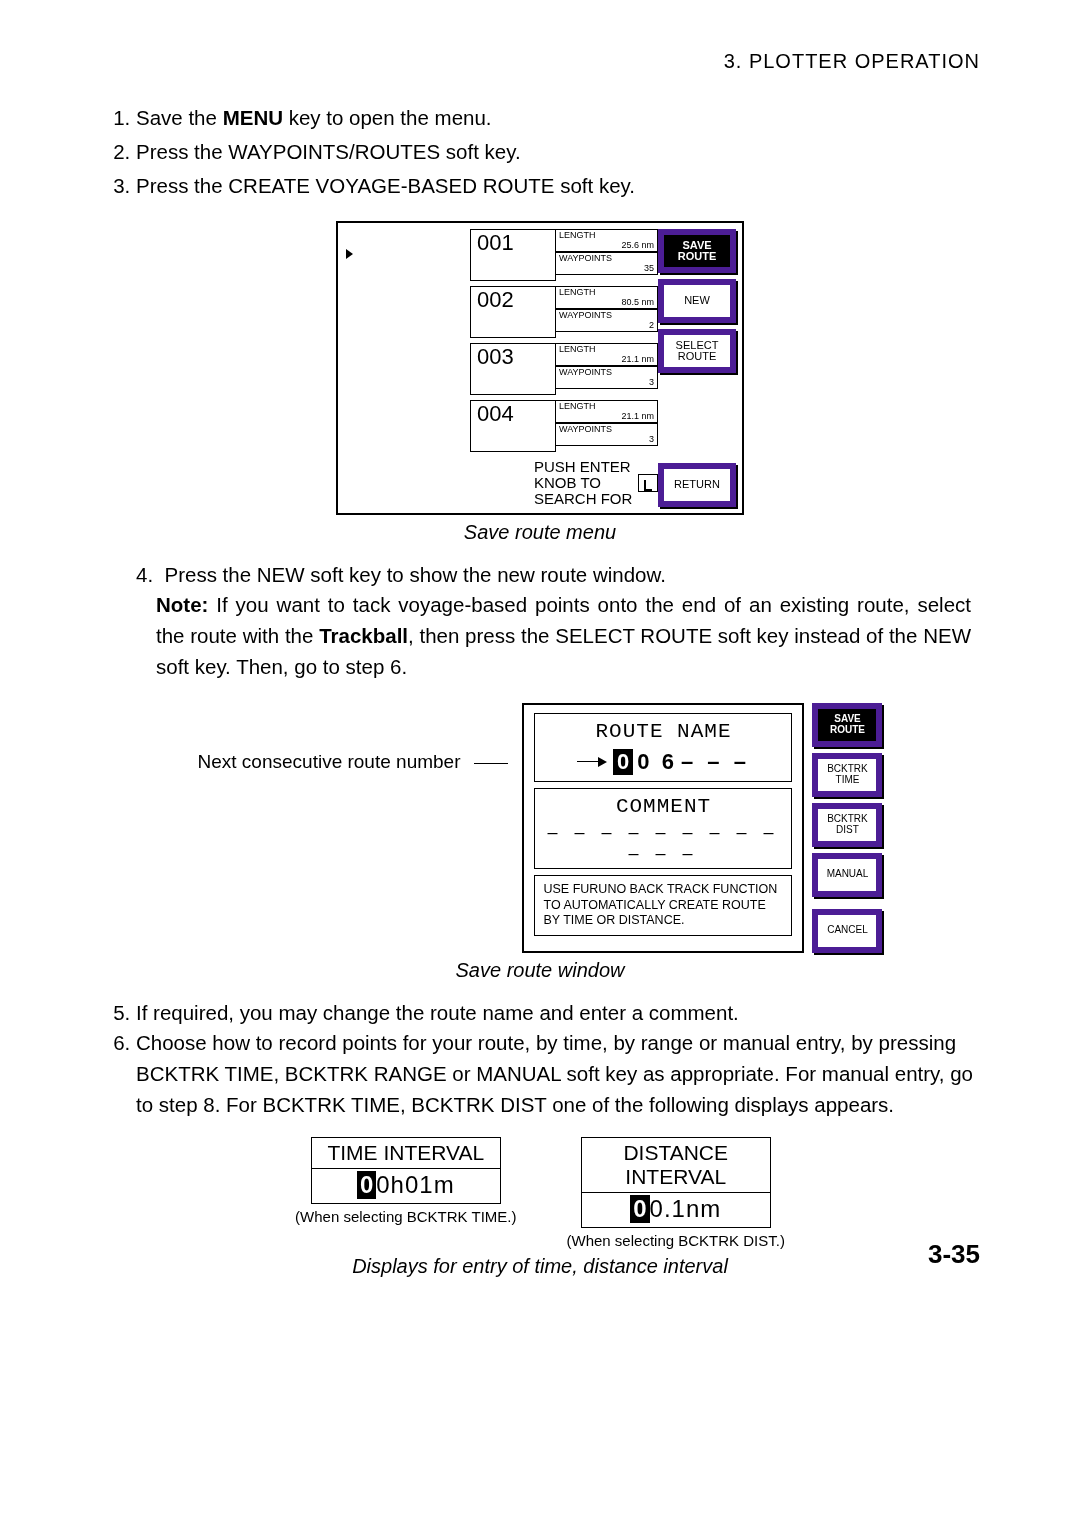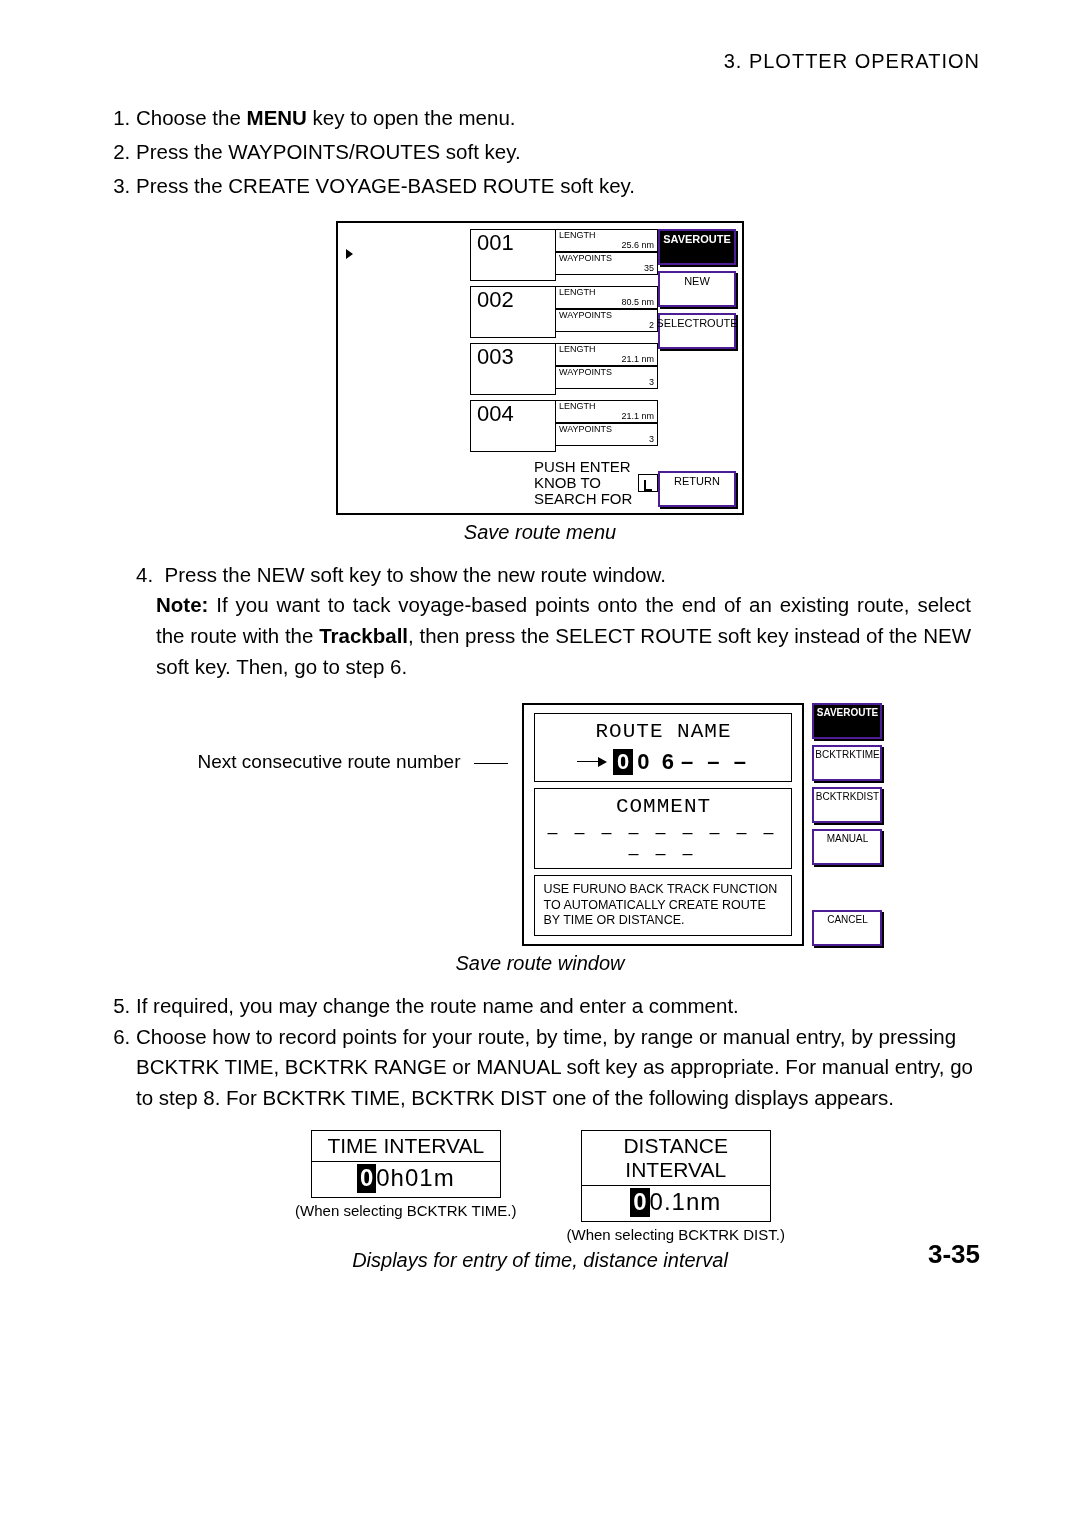--- a/index.html
+++ b/index.html
@@ -117,30 +117,30 @@
     width: 6px; height: 9px;
   }
   .fig1 .btncol {
     width: 78px;
     display: flex;
     flex-direction: column;
     gap: 6px;
     align-items: stretch;
   }
   .softkey {
-    border: 2px solid #4c1d95;
+    border: 6px solid #4c1d95;
     box-shadow: 2px 2px 0 #000;
     font-size: 11px;
     text-align: center;
     padding: 3px 2px;
     line-height: 1.05;
     min-height: 26px;
     display: flex;
     justify-content: center;
-    flex-direction: row;
+    flex-direction: column;
     background: #fff;
   }
   .softkey.dark {
     background: #000;
     color: #fff;
     font-weight: bold;
   }
   .spacer { flex: 1; }
   .caption {
     text-align: center;
@@ -297,21 +297,21 @@
   }
 </style>
 </head>
 <body>
 
 <div class="page">
   <div class="header-right">3.  PLOTTER  OPERATION</div>
 
   <ol class="steps">
     <li>
-      <span>Choose the </span><span class="bold">MENU</span><span> key to open the menu.</span>
+      <span>Save the </span><span class="bold">MENU</span><span> key to open the menu.</span>
     </li>
     <li>
       <span>Press the WAYPOINTS/ROUTES soft key.</span>
     </li>
     <li>
       <span>Press the CREATE VOYAGE-BASED ROUTE soft key.</span>
     </li>
   </ol>
 
   <div class="fig1">

